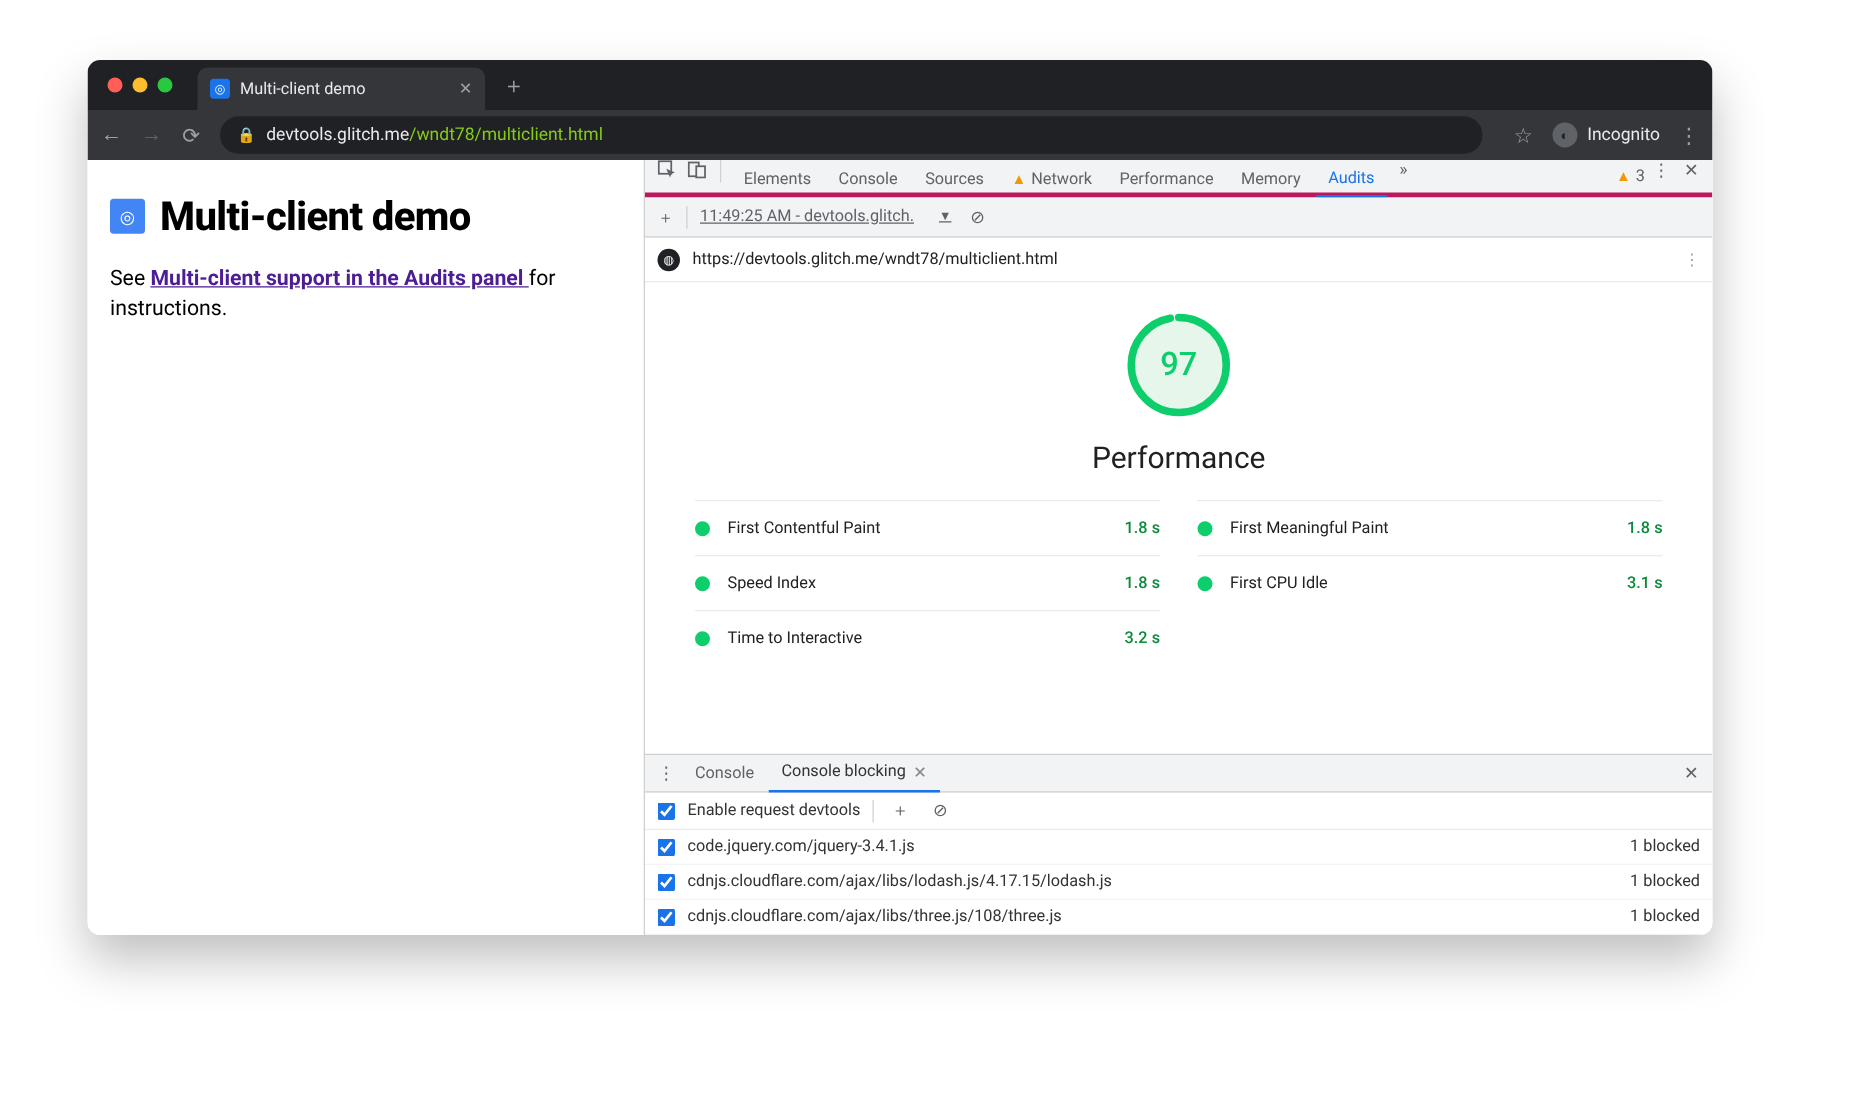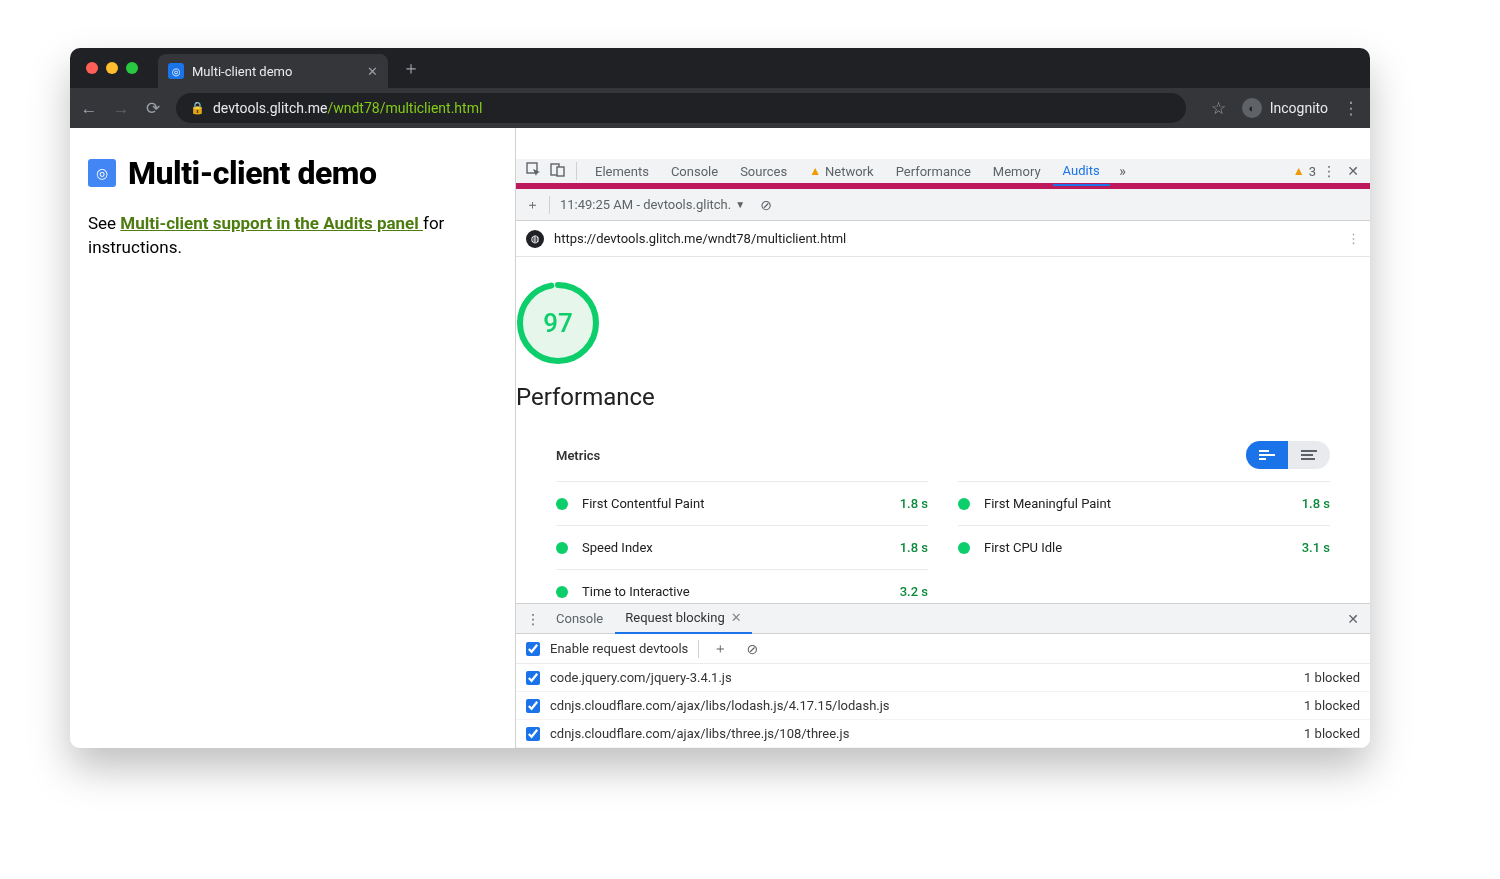--- a/index.html
+++ b/index.html
@@ -68,61 +68,61 @@
   .page-pane {
     width: 445px; padding: 26px 20px 20px 18px;
   }
   .page-head{display:flex;align-items:center;gap:12px;margin-bottom:20px;}
   .page-logo{
     width:28px;height:28px;background:#4285f4;border-radius:3px;
     display:flex;align-items:center;justify-content:center;color:#fff;font-size:14px;
   }
   .page-title{font-size:32px;font-weight:800;letter-spacing:-0.5px;}
   .page-body{font-size:17px;line-height:1.4;}
-  .page-body a{color:#4d7c0f;text-decoration:underline;font-weight:700;}
+  .page-body a{color:#4c1d95;text-decoration:underline;font-weight:700;}
   
   .devtools{
     flex:1; border-left:1px solid #d0d0d0;
     display:flex;flex-direction:column; font-size:13px; color:#333;
     background:#fff;
   }
   .dt-tabs{
-    height:30px;background:#f1f3f4;border-bottom:6px solid #be185d;
-    display:flex;align-items:center;padding:0 6px;gap:2px;margin-top:31px;
+    height:30px;background:#f1f3f4;border-bottom:4px solid #be185d;
+    display:flex;padding:0 6px;gap:2px;
   }
   .dt-ic{width:22px;text-align:center;color:#5f6368;cursor:pointer;font-size:14px;}
   .dt-sep{width:1px;height:18px;background:#d0d0d0;margin:0 6px;}
   .dt-tab{padding:0 10px;height:30px;display:flex;align-items:center;color:#5f6368;cursor:pointer;gap:4px;}
   .dt-tab.active{color:#1a73e8;border-bottom:2px solid #1a73e8;}
   .dt-tabs .spacer{flex:1;}
   .warn-ic{color:#f29900;font-size:12px;}
   .warn-badge{display:flex;align-items:center;gap:4px;color:#5f6368;}
   
   .rec-bar{
     height:32px;background:#f1f3f4;border-bottom:1px solid #d0d0d0;
     display:flex;align-items:center;gap:10px;padding:0 10px;color:#5f6368;
   }
   .rec-plus{cursor:pointer;}
   .rec-sep{width:1px;height:18px;background:#d0d0d0;}
-  .rec-label{cursor:pointer;display:flex;align-items:center;gap:4px;}
+  .rec-label{cursor:pointer;display:flex;align-items:center;gap:20px;text-decoration:underline;}
   .rec-label .caret{font-size:10px;}
   
   .lh-url{
     height:36px;border-bottom:1px solid #e4e4e4;display:flex;align-items:center;
     padding:0 10px;gap:10px;
   }
   .lh-url .wheel{
     width:18px;height:18px;border-radius:50%;background:#202124;color:#fff;
     display:flex;align-items:center;justify-content:center;font-size:10px;
   }
   .lh-url .txt{color:#202124;}
   .lh-url .kebab{margin-left:auto;color:#9aa0a6;cursor:pointer;}
   
   .report{flex:1;overflow:auto;background:#fff;}
-  .gauge-wrap{display:flex;flex-direction:column;align-items:flex-start;padding:24px 0 20px;}
+  .gauge-wrap{display:flex;flex-direction:column;align-items:center;padding:24px 0 20px;}
   .gauge{position:relative;width:84px;height:84px;}
   .gauge svg{width:84px;height:84px;transform:rotate(-90deg);}
   .gauge .bg{fill:#e6f6ea;}
   .gauge .arc{fill:none;stroke:#0cce6b;stroke-width:6;stroke-linecap:round;}
   .gauge .arcbg{fill:none;stroke:#e6f6ea;stroke-width:6;}
   .gauge .score{
     position:absolute;inset:0;display:flex;align-items:center;justify-content:center;
     font-size:26px;font-weight:500;color:#0cce6b;
   }
   .gauge-title{font-size:24px;color:#212121;margin-top:18px;}
@@ -281,35 +281,20 @@
             <svg viewBox="0 0 84 84">
               <circle class="bg" cx="42" cy="42" r="36"></circle>
               <circle class="arcbg" cx="42" cy="42" r="38"></circle>
               <circle class="arc" cx="42" cy="42" r="38" stroke-dasharray="238.76" stroke-dashoffset="7.16"></circle>
             </svg>
             <div class="score">97</div>
           </div>
           <div class="gauge-title">Performance</div>
         </div>
 
-        <div class="metrics-head">
-          <span>Metrics</span>
-          <div class="view-toggle">
-            <div class="vt-btn active">
-              <svg viewBox="0 0 16 12">
-                  <path d="M0 2h10M0 6h16M0 10h7" stroke="#fff" stroke-width="2"></path>
-                </svg>
-            </div>
-            <div class="vt-btn">
-              <svg viewBox="0 0 16 12">
-                  <path d="M0 2h16M0 6h12M0 10h14" stroke="#5f6368" stroke-width="2"></path>
-                </svg>
-            </div>
-          </div>
-        </div>
 
         <div class="metrics-grid">
           <div class="metric">
             <div class="dot"></div>
             <span class="name">First Contentful Paint</span>
             <span class="val">1.8 s</span>
           </div>
           <div class="metric">
             <div class="dot"></div>
             <span class="name">First Meaningful Paint</span>
@@ -331,21 +316,21 @@
             <span class="val">3.2 s</span>
           </div>
         </div>
       </div>
 
       <div class="drawer">
         <div class="drawer-tabs">
           <div class="dt-ic">⋮</div>
           <div class="drawer-tab">Console</div>
           <div class="drawer-tab active">
-            <span>Request blocking</span>
+            <span>Console blocking</span>
             <span class="x">✕</span>
           </div>
           <div class="sp"></div>
           <div class="dt-ic">✕</div>
         </div>
         <div class="drawer-toolbar">
           <input type="checkbox" class="cb" checked="" style="">
           <span>Enable request devtools</span>
           <div class="tb-sep"></div>
           <div class="dt-ic">＋</div>

